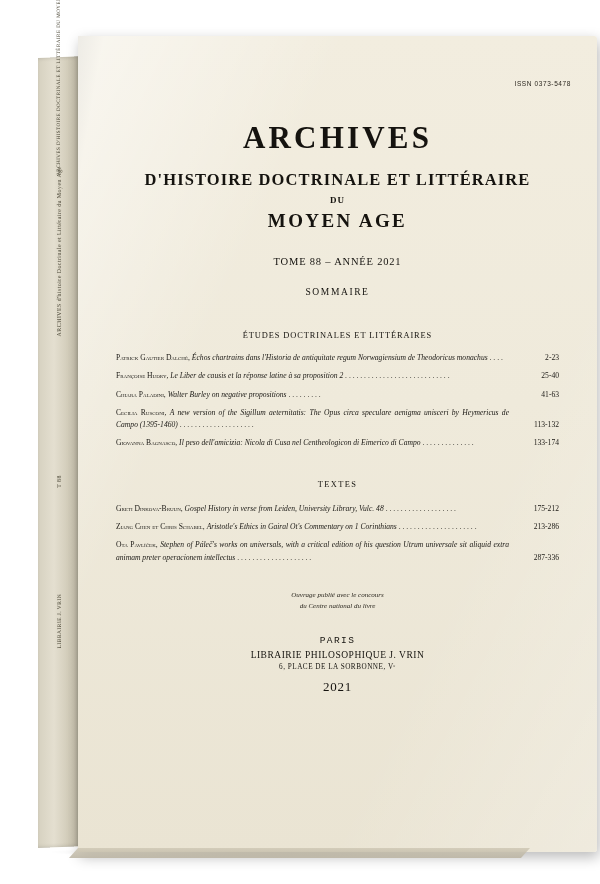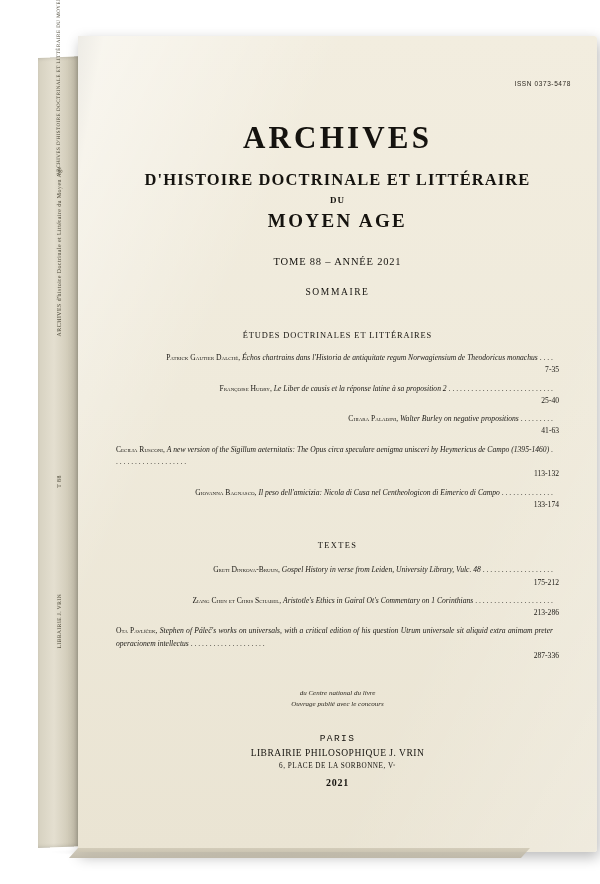--- a/index.html
+++ b/index.html
@@ -174,21 +174,20 @@
   }
 
   .toc { margin: 0; padding: 0; }
   .entry {
     display: flex;
     align-items: flex-end;
     font-size: 7.6px;
     line-height: 1.62;
     margin-bottom: 6px;
     color: #1a1814;
-    flex-direction: column;
   }
   .entry-text {
     flex: 1 1 auto;
     padding-right: 6px;
     text-align: justify;
     hyphens: auto;
   }
   .entry-text .au {
     font-variant: small-caps;
   }
@@ -215,21 +214,21 @@
     color: #2a261e;
   }
   .imprint {
     text-align: center;
     margin-top: 22px;
     line-height: 1.5;
   }
   .imp-city { font-size: 9.5px; letter-spacing: 1.4px; font-family: Liberation Mono, monospace; }
   .imp-pub { font-size: 9.5px; letter-spacing: .5px; }
   .imp-addr { font-size: 7.2px; letter-spacing: .5px; }
-  .imp-year { font-size: 10px; letter-spacing: .8px; margin-top: 4px; font-weight: bold; }
+  .imp-year { font-size: 13px; letter-spacing: .8px; margin-top: 4px; }
 
   
   .pages-edge {
     position: absolute;
     left: 488px;
     top: 8px;
     width: 10px;
     height: 806px;
     background: linear-gradient(90deg, #e7e1d2 0%, #d8d2c1 40%, #c6c0ae 100%);
     transform: skewY(1.2deg);
@@ -278,21 +277,21 @@
 
         <div class="section-head">ÉTUDES DOCTRINALES ET LITTÉRAIRES</div>
         <div class="toc">
 
           <div class="entry">
             <div class="entry-text">
               <span class="au">Patrick Gautier Dalché</span>,
               <span class="ti">Échos chartrains dans l'Historia de antiquitate regum Norwagiensium de Theodoricus monachus</span>
               <span class="dots">. . . .</span>
             </div>
-            <div class="pages">7-35</div>
+            <div class="pages">2-23</div>
           </div>
 
           <div class="entry">
             <div class="entry-text">
               <span class="au">Françoise Hudry</span>,
               <span class="ti">Le Liber de causis et la réponse latine à sa proposition 2</span>
               <span class="dots">. . . . . . . . . . . . . . . . . . . . . . . . . . . .</span>
             </div>
             <div class="pages">25-40</div>
           </div>
@@ -353,22 +352,22 @@
               <span class="au">Ota Pavlíček</span>,
               <span class="ti">Stephen of Páleč's works on universals, with a critical edition of his question Utrum universale sit aliquid extra animam preter operacionem intellectus</span>
               <span class="dots">. . . . . . . . . . . . . . . . . . . .</span>
             </div>
             <div class="pages">287-336</div>
           </div>
 
         </div>
 
         <div class="note">
+          <div>Ouvrage publié avec le concours</div>
           <div>du Centre national du livre</div>
-          <div>Ouvrage publié avec le concours</div>
         </div>
 
         <div class="imprint">
           <div class="imp-city">PARIS</div>
           <div class="imp-pub">LIBRAIRIE PHILOSOPHIQUE J. VRIN</div>
           <div class="imp-addr">6, PLACE DE LA SORBONNE, Vᵉ</div>
           <div class="imp-year">2021</div>
         </div>
       </div>
     </div>

